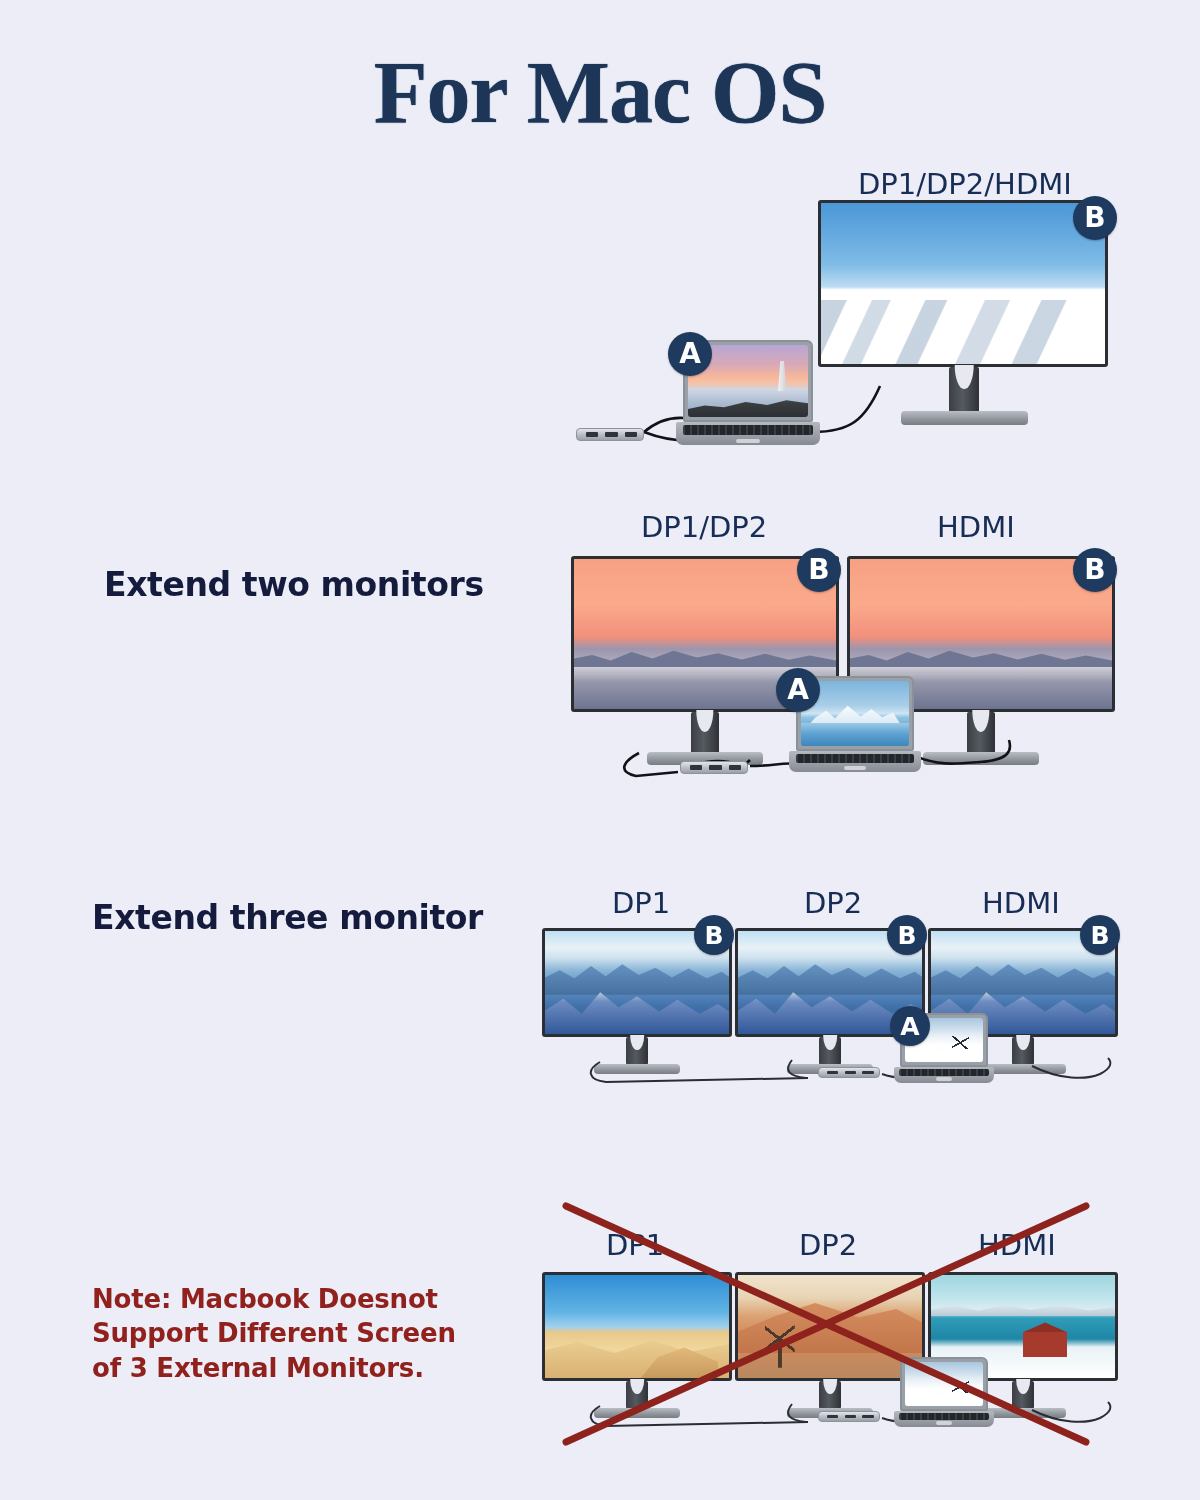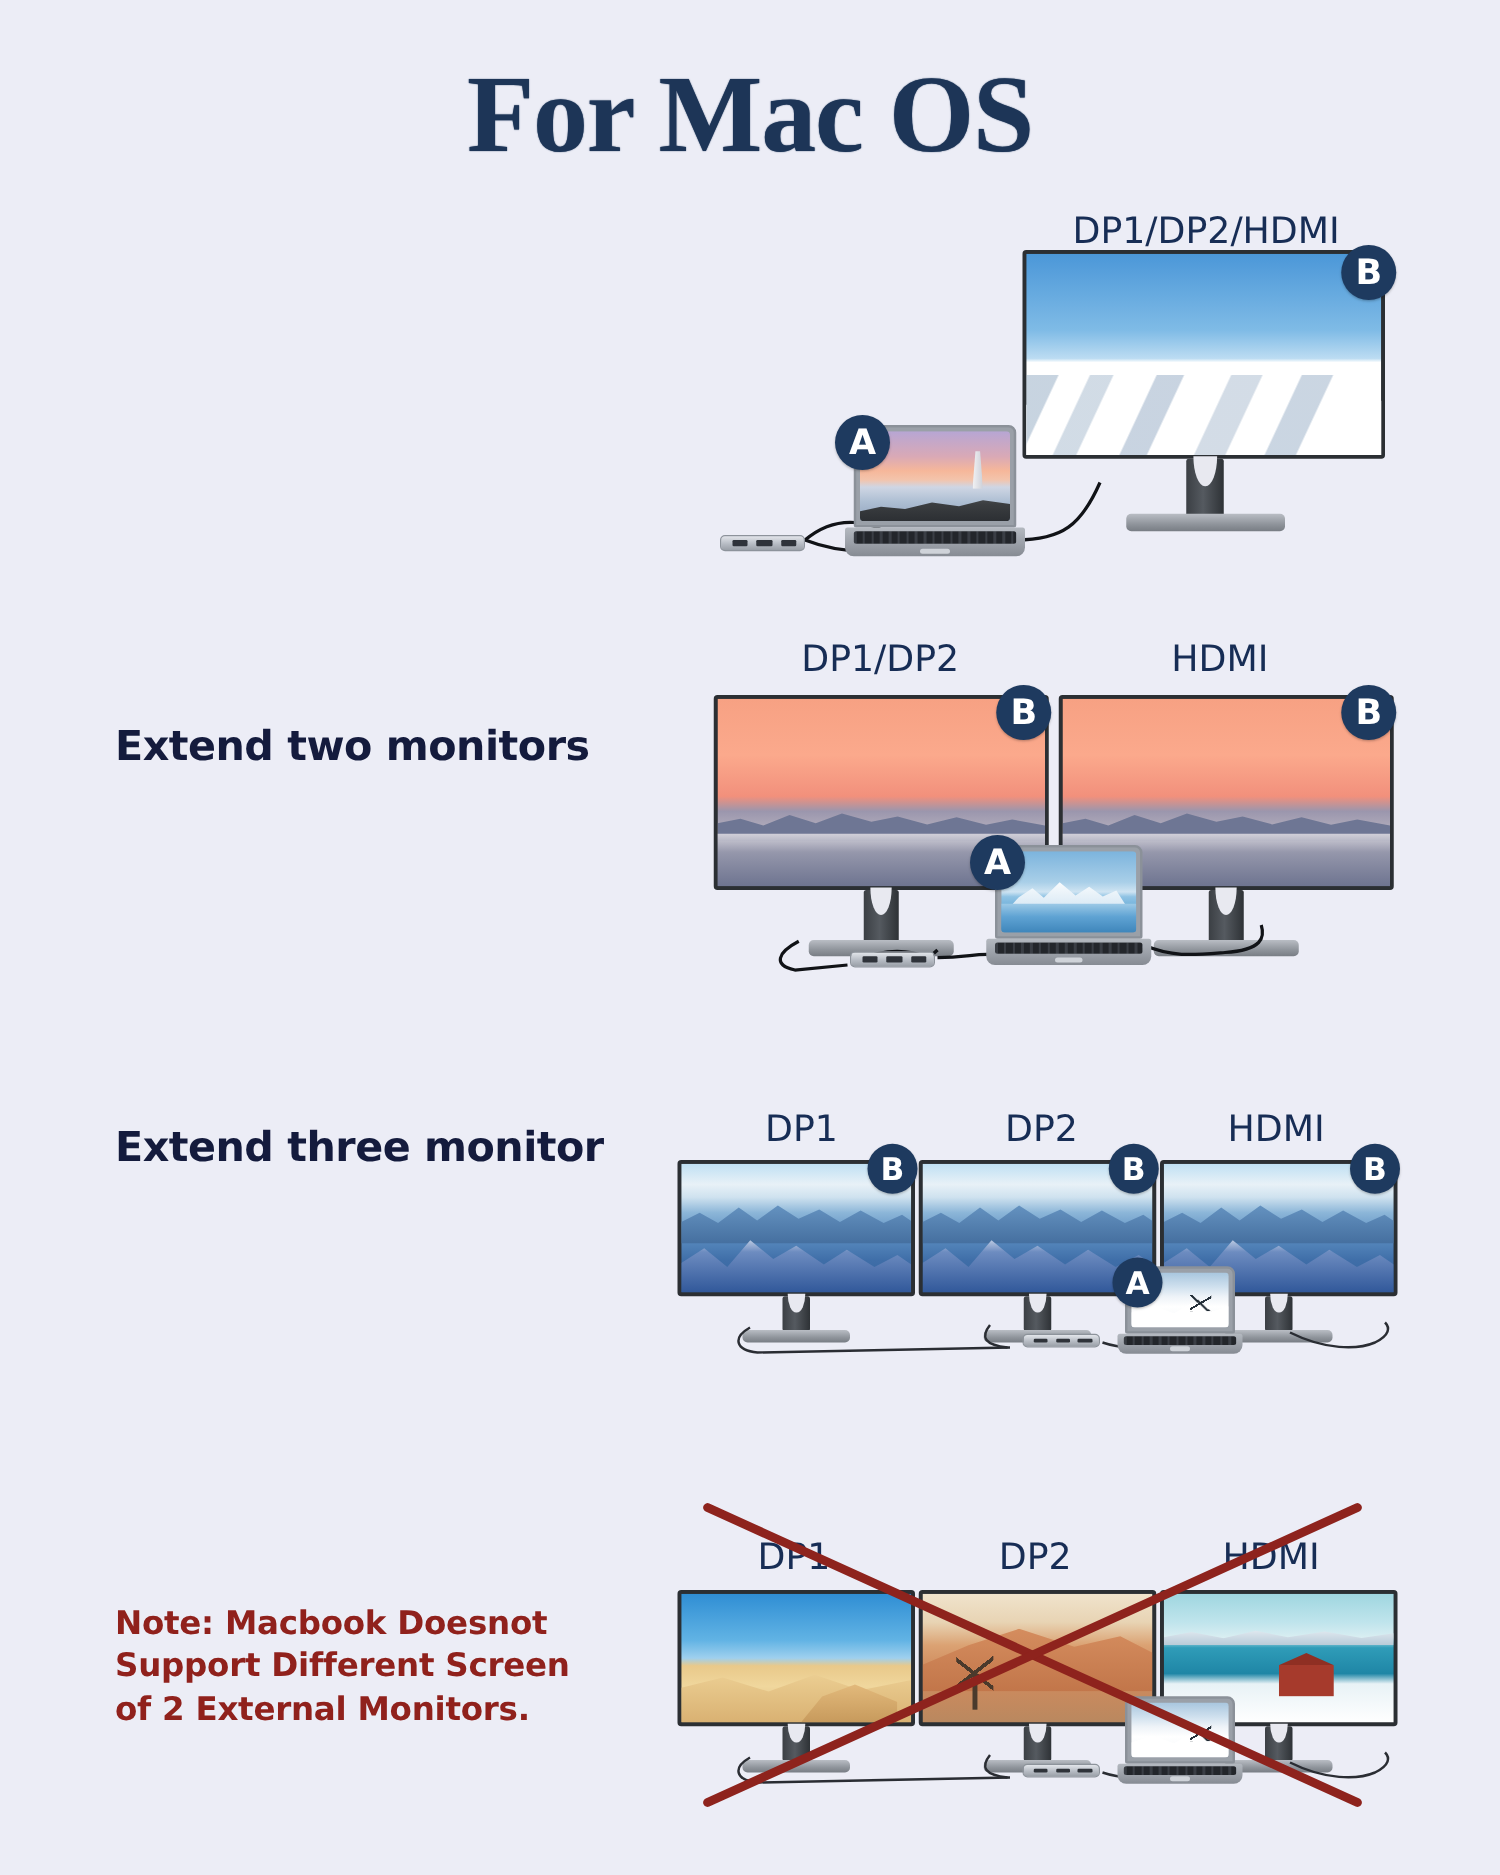--- a/index.html
+++ b/index.html
@@ -35,21 +35,21 @@
   .section-heading {
     position: absolute;
     left: 92px;
     font-size: 33px;
     font-weight: bold;
     color: #141b3d;
     white-space: nowrap;
     letter-spacing: -0.4px;
   }
   #h-one   { top: 257px; }
-  #h-two   { top: 577px; }
+  #h-two   { top: 565px; margin-left: 12px; }
   #h-three { top: 898px; }
 
   .note {
     position: absolute;
     left: 92px;
     top: 1282px;
     width: 380px;
     font-size: 26px;
     font-weight: bold;
     line-height: 1.32;
@@ -320,21 +320,21 @@
 </style>
 </head>
 <body>
 
 <div class="page">
 
   <div class="title">For Mac OS</div>
 
   <div class="section-heading" id="h-two">Extend two monitors</div>
   <div class="section-heading" id="h-three">Extend three monitor</div>
-  <div class="note">Note: Macbook Doesnot Support Different Screen of 2 External Monitors.</div>
+  <div class="note">Note: Macbook Doesnot Support Different Screen of 3 External Monitors.</div>
 
   <div class="port-label" style="left:858px; top:167px;">DP1/DP2/HDMI</div>
 
   <div class="monitor" style="left:818px; top:200px; width:290px; height:240px;">
     <div class="bezel" style="height:167px;">
       <div class="screen">
         <div class="wp wp-snowpeak"></div>
       </div>
     </div>
     <div class="neck" style="left:131px; top:167px; width:30px; height:46px;"></div>

